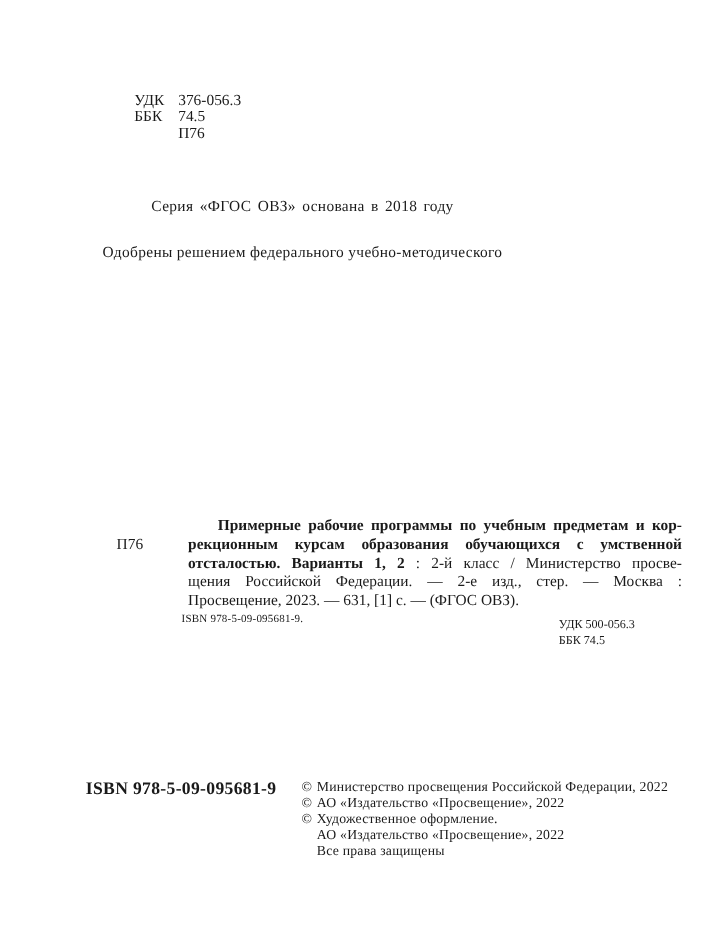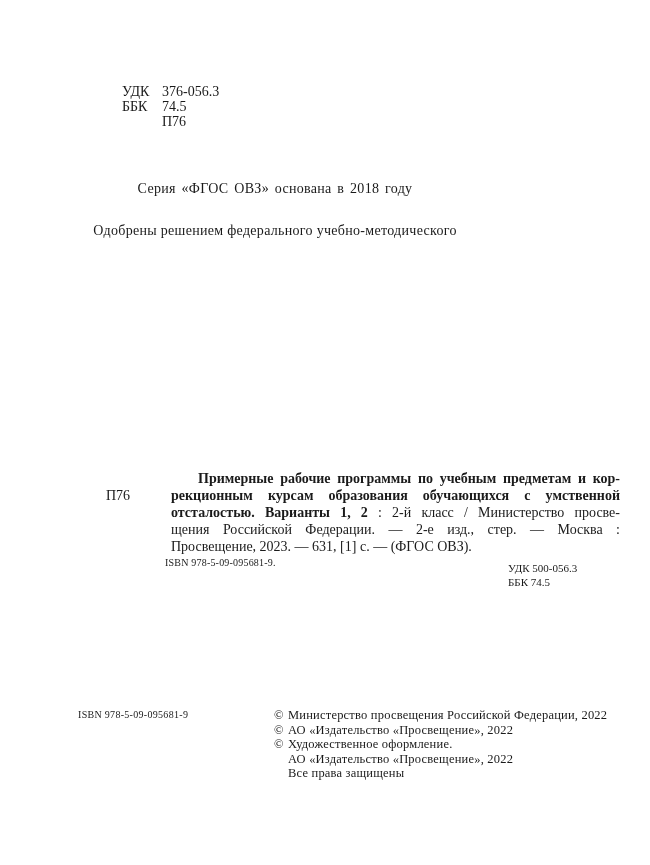--- a/index.html
+++ b/index.html
@@ -75,22 +75,22 @@
       left: 508px;
       top: 561px;
       font-size: 11px;
       line-height: 14px;
     }
 
     
     .isbn-bottom {
       left: 78px;
       top: 709px;
-      font-size: 10px;
-      font-weight: normal;
+      font-size: 16px;
+      font-weight: bold;
       letter-spacing: 0.3px;
       text-align: center;
     }
     .copyrights {
       left: 274px;
       top: 708px;
       font-size: 12.5px;
       line-height: 14.5px;
       letter-spacing: 0.2px;
     }

